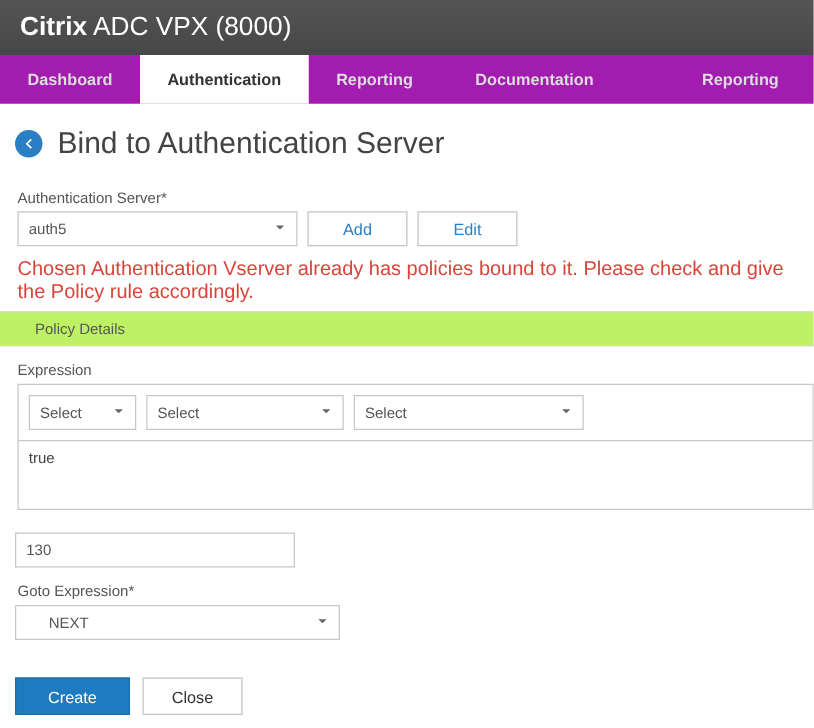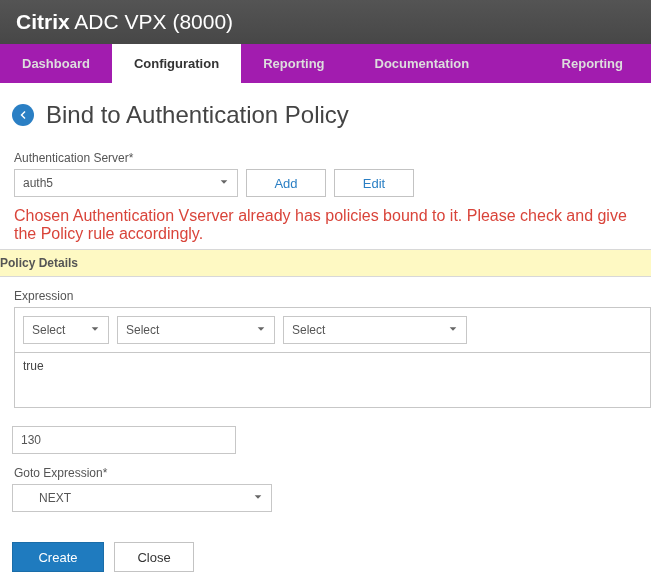--- a/index.html
+++ b/index.html
@@ -96,25 +96,25 @@
       display: flex;
       align-items: center;
       justify-content: center;
     }
     .warn {
       color: #d9443a;
       font-size: 16px;
       margin: 10px 2px 6px 2px;
     }
     .section-head {
-      background: #fef9c3;
+      background: #bef264;
       border-top: 1px solid #d8d8d8;
       border-bottom: 1px solid #d8d8d8;
-      padding: 6px 0;
-      font-weight: 700;
+      padding: 6px 28px;
+      font-weight: 400;
       font-size: 12px;
       color: #555;
       margin-left: -12px;
       margin-right: -12px;
       margin-top: 4px;
       margin-bottom: 12px;
     }
     .expr-area {
       border: 1px solid #c7c7c7;
       margin: 4px 2px 18px 2px;
@@ -166,35 +166,35 @@
   </style>
 </head>
 <body>
 
 <div class="header">
   <span class="brand-bold">Citrix</span><span class="brand-light"> ADC VPX</span><span class="brand-light"> (8000)</span>
 </div>
 
 <div class="nav">
   <div class="nav-tab">Dashboard</div>
-  <div class="nav-tab active">Configuration</div>
+  <div class="nav-tab active">Authentication</div>
   <div class="nav-tab">Reporting</div>
   <div class="nav-tab">Documentation</div>
   <div class="nav-tab">Reporting</div>
 </div>
 
 <div class="page">
 
   <div class="title-row">
     <div class="back-icon">
       <svg width="12" height="12" viewBox="0 0 24 24">
           <path d="M15 4l-8 8 8 8 2-2-6-6 6-6z"></path>
         </svg>
     </div>
-    <div class="page-title">Bind to Authentication Policy</div>
+    <div class="page-title">Bind to Authentication Server</div>
   </div>
 
   <div class="field-label">Authentication Server*</div>
   <div class="row">
     <div class="select auth-select">
       <span>auth5</span>
       <span class="caret"><svg width="10" height="10" viewBox="0 0 24 24">
             <path d="M4 8l8 8 8-8z"></path>
           </svg></span>
     </div>

